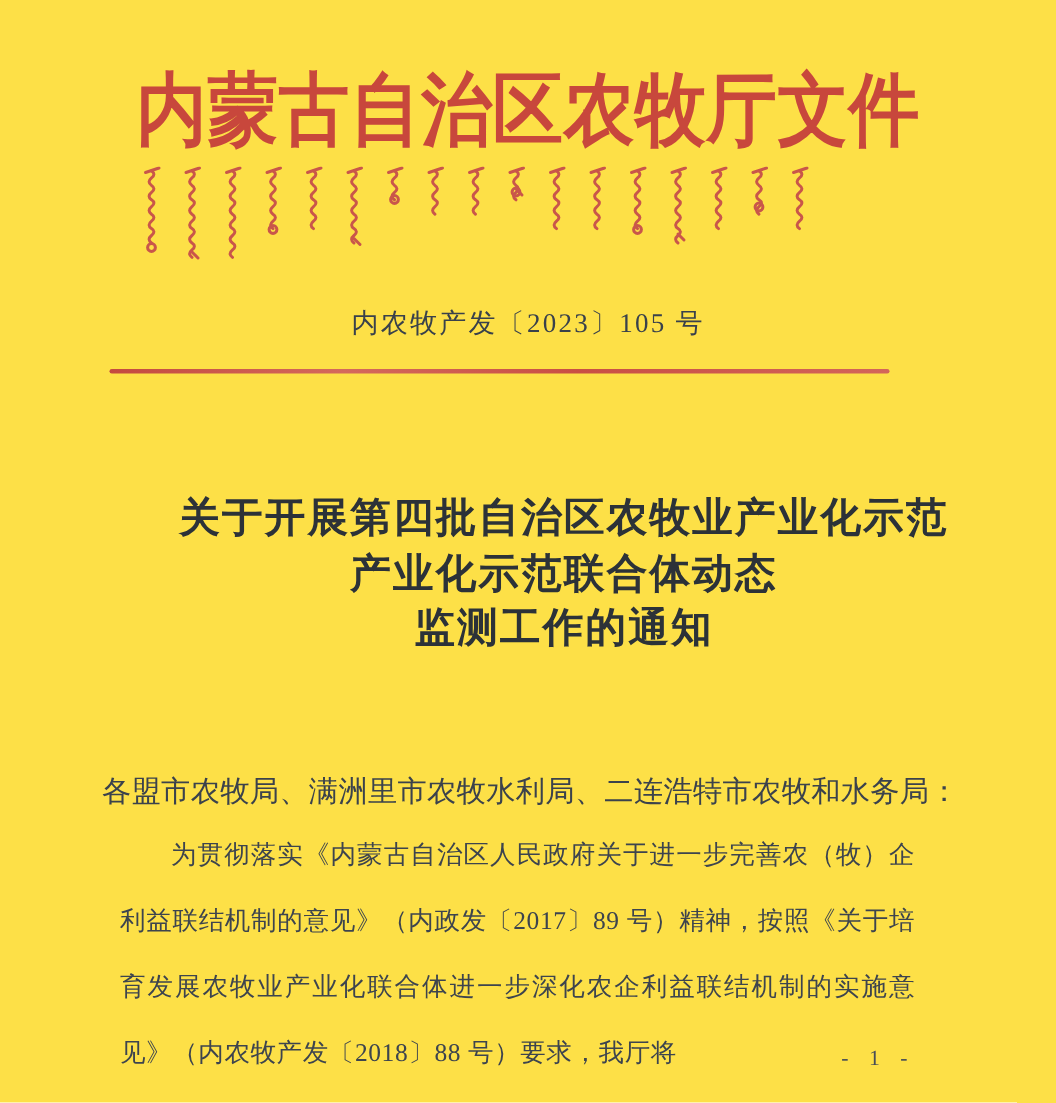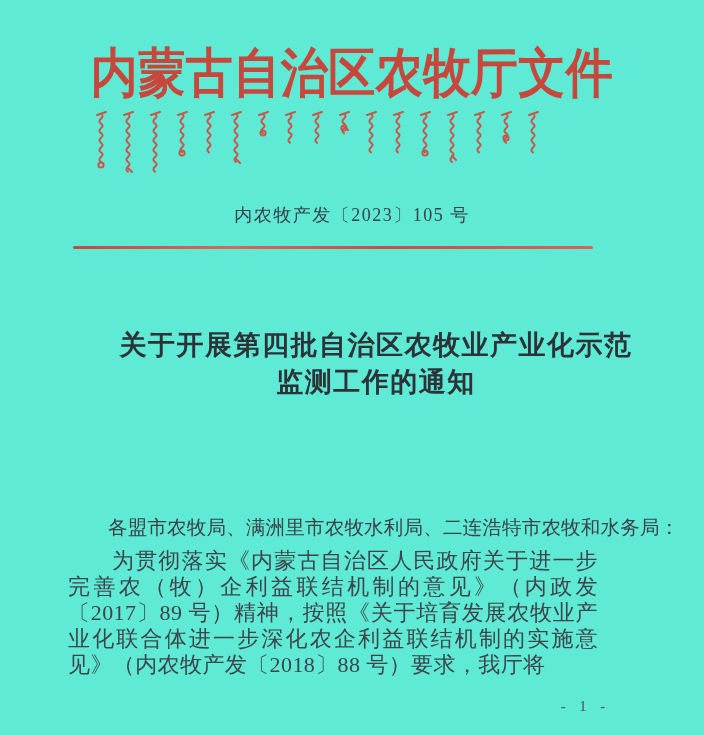--- a/index.html
+++ b/index.html
@@ -5,21 +5,21 @@
   * { margin: 0; padding: 0; box-sizing: border-box; }
   html, body { background: #ffffff; }
   body {
     width: 704px; height: 735px;
     font-family: "Liberation Serif", "DejaVu Serif", serif;
     overflow: hidden;
   }
   .page {
     position: relative;
     width: 704px; height: 735px;
-    background: #5eead4;
+    background: #fde047;
   }
   .org-title {
     position: absolute;
     top: 38px; left: 0; width: 100%;
     text-align: center;
     font-size: 47px;
     font-weight: bold;
     color: #c8473c;
     letter-spacing: 0.5px;
     transform: scaleY(1.13);
@@ -59,29 +59,28 @@
     padding-left: 48px;
   }
   .salutation {
     position: absolute;
     top: 514px; left: 68px;
     width: 545px;
     font-size: 19.5px;
     color: #3b424c;
     letter-spacing: 0.2px;
     white-space: nowrap;
-    margin-left: 40px;
   }
   .body-paragraph {
     position: absolute;
-    top: 548px; left: 68px;
+    top: 548px; left: 80px;
     width: 530px;
-    font-size: 22px;
+    font-size: 17px;
     color: #3d444e;
-    line-height: 26px;
+    line-height: 44px;
     text-align: justify;
     text-indent: 2em;
     letter-spacing: 0.4px;
   }
   .page-number {
     position: absolute;
     top: 698px; right: 94px;
     font-size: 14.5px;
     color: #474d57;
     letter-spacing: 5px;
@@ -143,20 +142,21 @@
         <path d="M434,4 L443,1"></path>
       </svg>
   </div>
 
   <div class="doc-number">内农牧产发〔2023〕105 号</div>
 
   <div class="red-divider"></div>
 
   <div class="doc-title">
     <div>关于开展第四批自治区农牧业产业化示范</div>
+    <div>产业化示范联合体动态</div>
     <div>监测工作的通知</div>
   </div>
 
   <div class="salutation">各盟市农牧局、满洲里市农牧水利局、二连浩特市农牧和水务局：</div>
 
   <div class="body-paragraph">为贯彻落实《内蒙古自治区人民政府关于进一步完善农（牧）企利益联结机制的意见》（内政发〔2017〕89 号）精神，按照《关于培育发展农牧业产业化联合体进一步深化农企利益联结机制的实施意见》（内农牧产发〔2018〕88 号）要求，我厅将</div>
 
   <div class="page-number">- 1 -</div>
 
 </div>

